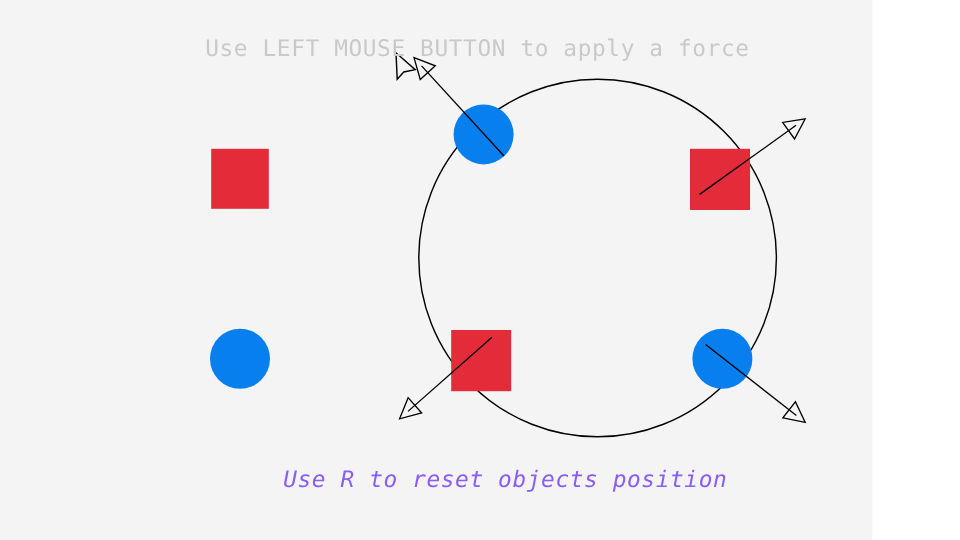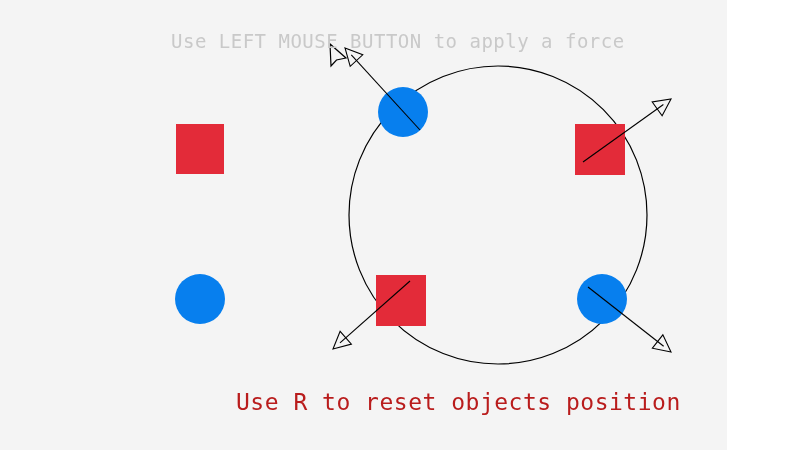--- a/index.html
+++ b/index.html
@@ -34,22 +34,23 @@
   }
   #hint-top {
     left: 171px;
     top: 30px;
     font-size: 19px;
     color: #c9c9c9;
   }
   #hint-bottom {
     left: 236px;
     top: 389px;
-    font-size: 23px;
-    color: #b91c1c;
+    font-size: 19px;
+    color: #8b5cf6;
+    font-style: italic;
   }
 </style>
 </head>
 <body>
 
 <div id="stage">
 
   <svg id="scene" viewBox="0 0 800 450">
     <defs></defs>
 

